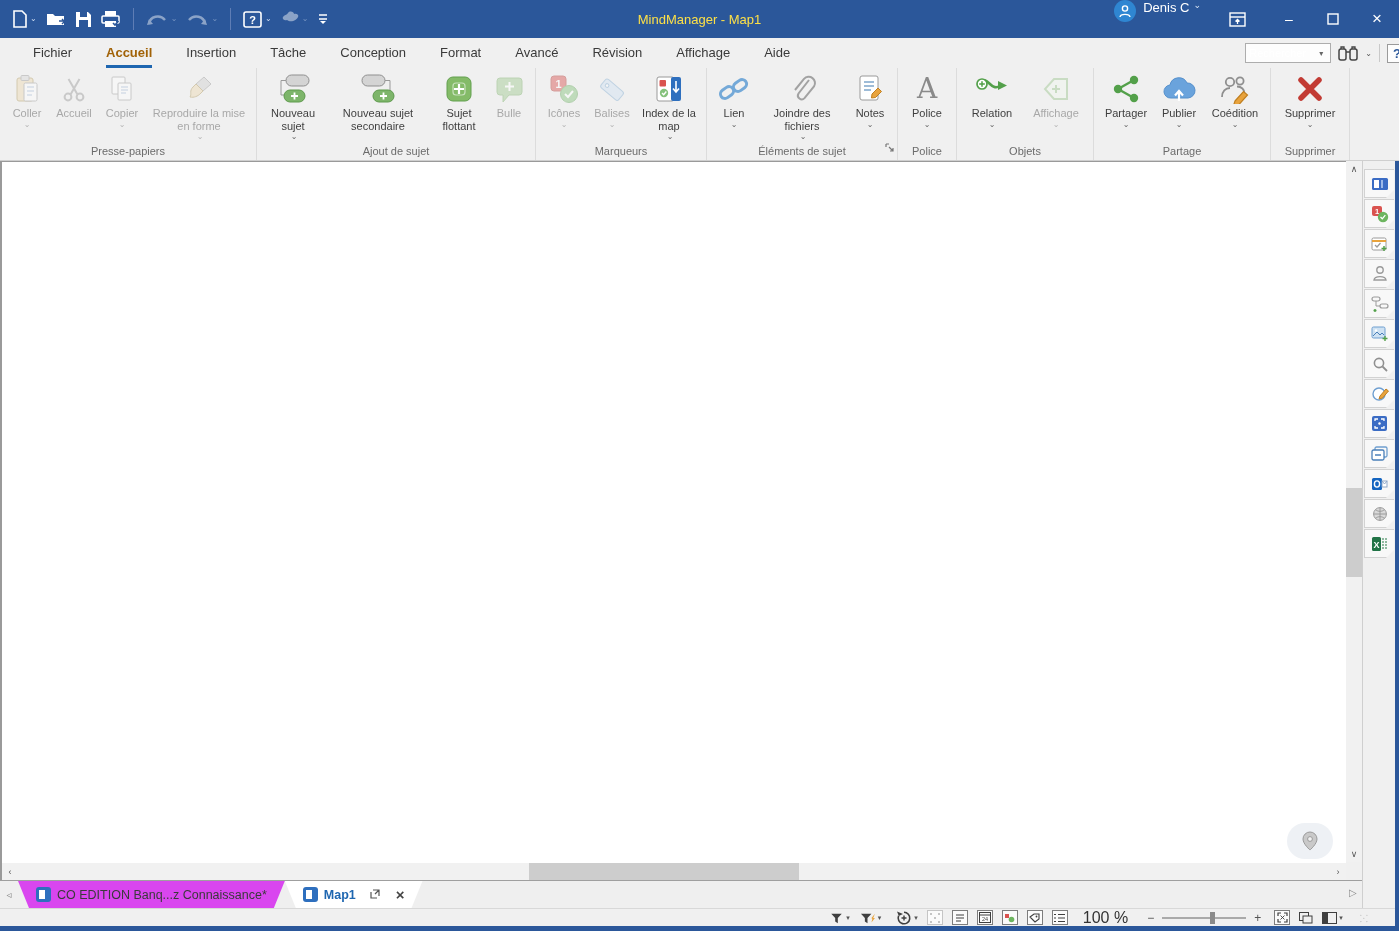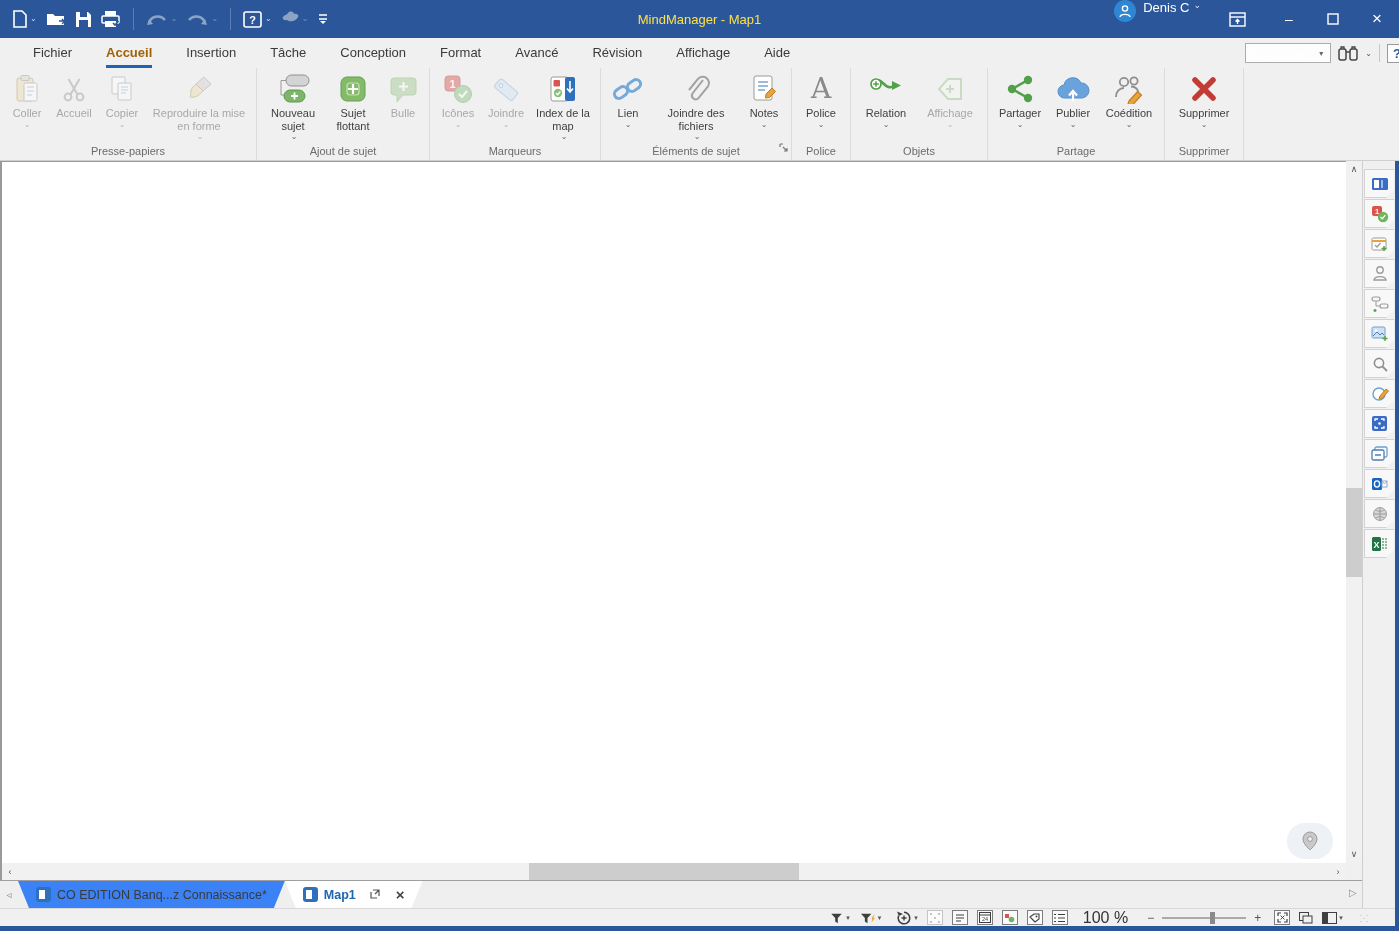--- a/index.html
+++ b/index.html
@@ -71,21 +71,21 @@
 
   
   .sidebar{position:absolute;top:161px;left:1362px;width:33px;height:747px;background:#f0f0f0;border-left:1px solid #cfcfcf;padding-top:8px;}
   .scell{width:30px;height:29px;margin:0 0 1px 1px;background:#f8f8f8;border:1px solid #d2d2d2;border-right:none;display:flex;align-items:center;justify-content:center;clip-path:polygon(0 0,100% 0,100% calc(100% - 8px),calc(100% - 8px) 100%,0 100%);}
   .blueedge{position:absolute;top:161px;left:1395px;width:4px;height:770px;background:var(--titlebar);}
   .bluebottom{position:absolute;left:0;bottom:0;width:1399px;height:5px;background:var(--titlebar);}
 
   
   .doctabs{position:absolute;top:880px;left:0;width:1362px;height:28px;background:#efefef;border-top:1px solid #9f9f9f;display:flex;align-items:stretch;}
   .tabscrolll{width:18px;display:flex;align-items:center;justify-content:center;color:#8a8a8a;font-size:10px;}
-  .dtab{position:relative;display:flex;align-items:center;gap:6px;font-size:12.5px;color:#3a3a3a;padding:0 18px;clip-path:polygon(0 0,100% 0,calc(100% - 11px) 100%,11px 100%);background:#3b82f6;filter:drop-shadow(0 0 1px #ababab);white-space:nowrap;}
+  .dtab{position:relative;display:flex;align-items:center;gap:6px;font-size:12.5px;color:#3a3a3a;padding:0 18px;clip-path:polygon(0 0,100% 0,calc(100% - 11px) 100%,11px 100%);background:#d946ef;filter:drop-shadow(0 0 1px #ababab);white-space:nowrap;}
   .dtab.active{background:#ffffff;color:var(--accent);font-weight:bold;}
   .dtab .mmdoc{width:15px;height:15px;background:#2e6fbe;border-radius:3px;position:relative;flex:none;}
   .dtab .mmdoc:after{content:"";position:absolute;left:3px;top:3px;width:6px;height:9px;background:#fff;}
   .dtab .pop{margin-left:8px;}
   .dtab .closex{margin-left:10px;color:#444;font-size:15px;font-weight:bold;line-height:12px;}
   .tabscrollr{position:absolute;left:1349px;top:6px;color:#8a8a8a;font-size:10px;}
 
   
   .statusbar{position:absolute;top:908px;left:0;width:1395px;height:18px;background:#f0f0f0;border-top:1px solid #d8d8d8;display:flex;align-items:center;justify-content:flex-end;gap:9px;padding-right:26px;}
   .sb{display:flex;align-items:center;gap:2px;color:#444;}
@@ -284,20 +284,31 @@
             <svg width="36" height="32" viewBox="0 0 36 32">
               <rect x="11" y="2" width="23" height="11" rx="5.5" fill="#d4d4d4" stroke="#8f8f8f"></rect>
               <path d="M11 7.5H6V22h5" fill="none" stroke="#9a9a9a"></path>
               <rect x="9" y="17" width="21" height="12" rx="6" fill="#7db56a" stroke="#5e9a4d"></rect>
               <path d="M19.5 19.5v7M16 23h7" stroke="#fff" stroke-width="1.8"></path>
             </svg>
           </span>
         <span class="label">Nouveau sujet</span>
           <span class="chev">⌄</span>
       </div>
+      <div class="rbtn" style="width:106px">
+        <span class="ic">
+            <svg width="36" height="32" viewBox="0 0 36 32">
+              <rect x="2" y="2" width="23" height="11" rx="5.5" fill="#d4d4d4" stroke="#8f8f8f"></rect>
+              <path d="M25 7.5h5V22h-5" fill="none" stroke="#9a9a9a"></path>
+              <rect x="13" y="17" width="21" height="12" rx="6" fill="#7db56a" stroke="#5e9a4d"></rect>
+              <path d="M23.5 19.5v7M20 23h7" stroke="#fff" stroke-width="1.8"></path>
+            </svg>
+          </span>
+        <span class="label">Nouveau sujet secondaire</span>
+      </div>
       <div class="rbtn" style="width:56px">
         <span class="ic">
             <svg width="30" height="30" viewBox="0 0 30 30">
               <rect x="3" y="3" width="24" height="24" rx="6" fill="#84bb68" stroke="#62a04e"></rect>
               <rect x="9" y="9" width="12" height="12" rx="3" fill="none" stroke="#fff" stroke-width="1.2" opacity=".55"></rect>
               <path d="M15 10v10M10 15h10" stroke="#fff" stroke-width="2.2"></path>
             </svg>
           </span>
         <span class="label">Sujet flottant</span>
       </div>
@@ -330,21 +341,21 @@
       </div>
       <div class="rbtn dis" style="width:48px">
         <span class="ic">
             <svg width="30" height="30" viewBox="0 0 30 30">
               <g transform="rotate(40 15 15)">
                 <rect x="4" y="10" width="23" height="11" rx="2.5" fill="#cfe2f3" stroke="#85aed1"></rect>
                 <circle cx="9" cy="15.5" r="1.8" fill="#fff" stroke="#85aed1"></circle>
               </g>
             </svg>
           </span>
-        <span class="label">Joindre</span>
+        <span class="label">Balises</span>
         <span class="chev">⌄</span>
       </div>
       <div class="rbtn ci" style="width:66px">
         <span class="ic">
             <svg width="30" height="30" viewBox="0 0 30 30">
               <rect x="3" y="3" width="17" height="24" rx="2" fill="#fff" stroke="#9a9a9a"></rect>
               <rect x="5.5" y="6" width="6.5" height="6.5" rx="1" fill="#d9534f"></rect>
               <circle cx="10" cy="19" r="4.2" fill="#86c27c"></circle>
               <path d="M8 19l1.7 1.7 2.6-3.2" stroke="#fff" stroke-width="1.4" fill="none"></path>
               <rect x="17" y="3" width="10" height="24" rx="2" fill="#2e6fbe"></rect>

